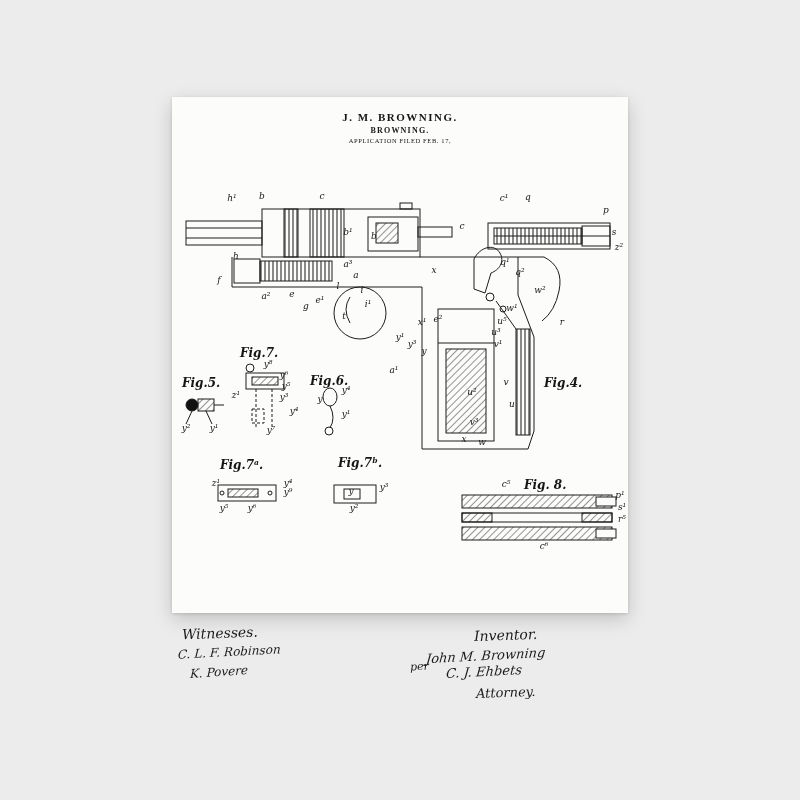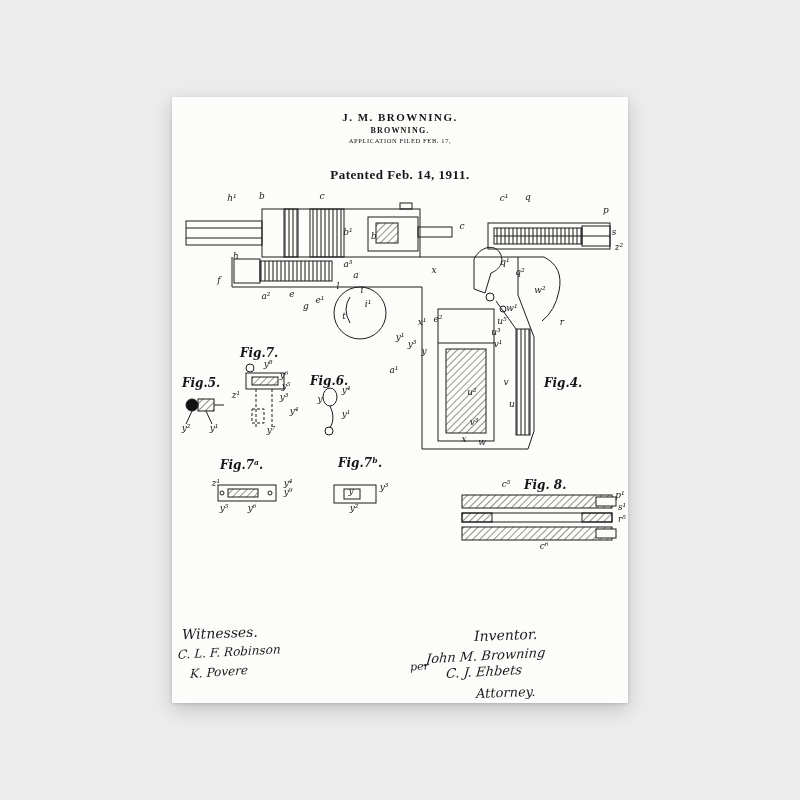--- a/index.html
+++ b/index.html
@@ -1,18 +1,18 @@
 <!DOCTYPE html>
 <html><head>
 <meta charset="utf-8">
 <style>
   html,body{margin:0;padding:0;}
   body{width:800px;height:800px;font-family:"Liberation Serif",serif;}
   .bg{position:relative;width:800px;height:800px;background:#ececec;overflow:hidden;}
-  .poster{position:absolute;left:172px;top:97px;width:456px;height:606px;background:#fcfcfa;
+  .poster{position:absolute;left:172px;top:97px;width:456px;height:516px;background:#fcfcfa;
           box-shadow:0 6px 18px rgba(0,0,0,0.18),0 1px 3px rgba(0,0,0,0.12);}
   .hdr{position:absolute;left:0;width:100%;text-align:center;color:#161616;}
   .hdr1{top:14px;font-size:11px;font-weight:bold;letter-spacing:1.5px;}
   .hdr2{top:29px;font-size:8px;font-weight:bold;letter-spacing:1.2px;}
   .hdr3{top:40px;font-size:6.5px;letter-spacing:0.6px;}
   .patented{top:70px;font-size:13px;font-weight:bold;letter-spacing:0.5px;}
   svg.drawing{position:absolute;left:0;top:0;width:456px;height:606px;}
   .lbl{font-family:"DejaVu Serif",serif;font-style:italic;font-size:9px;}
   .figcap{font-family:"DejaVu Serif",serif;font-style:italic;font-weight:bold;font-size:12px;}
   .sig{position:absolute;color:#1b1b1b;font-family:"DejaVu Serif",serif;font-style:italic;white-space:nowrap;}
@@ -27,21 +27,20 @@
 </style>
 </head>
 <body>
 
 <div class="bg">
   <div class="poster">
 
     <div class="hdr hdr1">J. M. BROWNING.</div>
     <div class="hdr hdr2">BROWNING.</div>
     <div class="hdr hdr3">APPLICATION FILED FEB. 17,</div>
-    <div class="hdr patented">Patented Feb. 14, 1911.</div>
 
     <svg class="drawing" viewBox="0 0 456 606">
       <defs>
         <pattern id="hatch" width="5" height="5" patternUnits="userSpaceOnUse" patternTransform="rotate(45)">
           <line x1="0" y1="0" x2="0" y2="5" stroke="#2a2a2a" stroke-width="1"></line>
         </pattern>
         <pattern id="coil" width="4" height="4" patternUnits="userSpaceOnUse">
           <line x1="1" y1="0" x2="1" y2="4" stroke="#2a2a2a" stroke-width="1.1"></line>
         </pattern>
       </defs>

